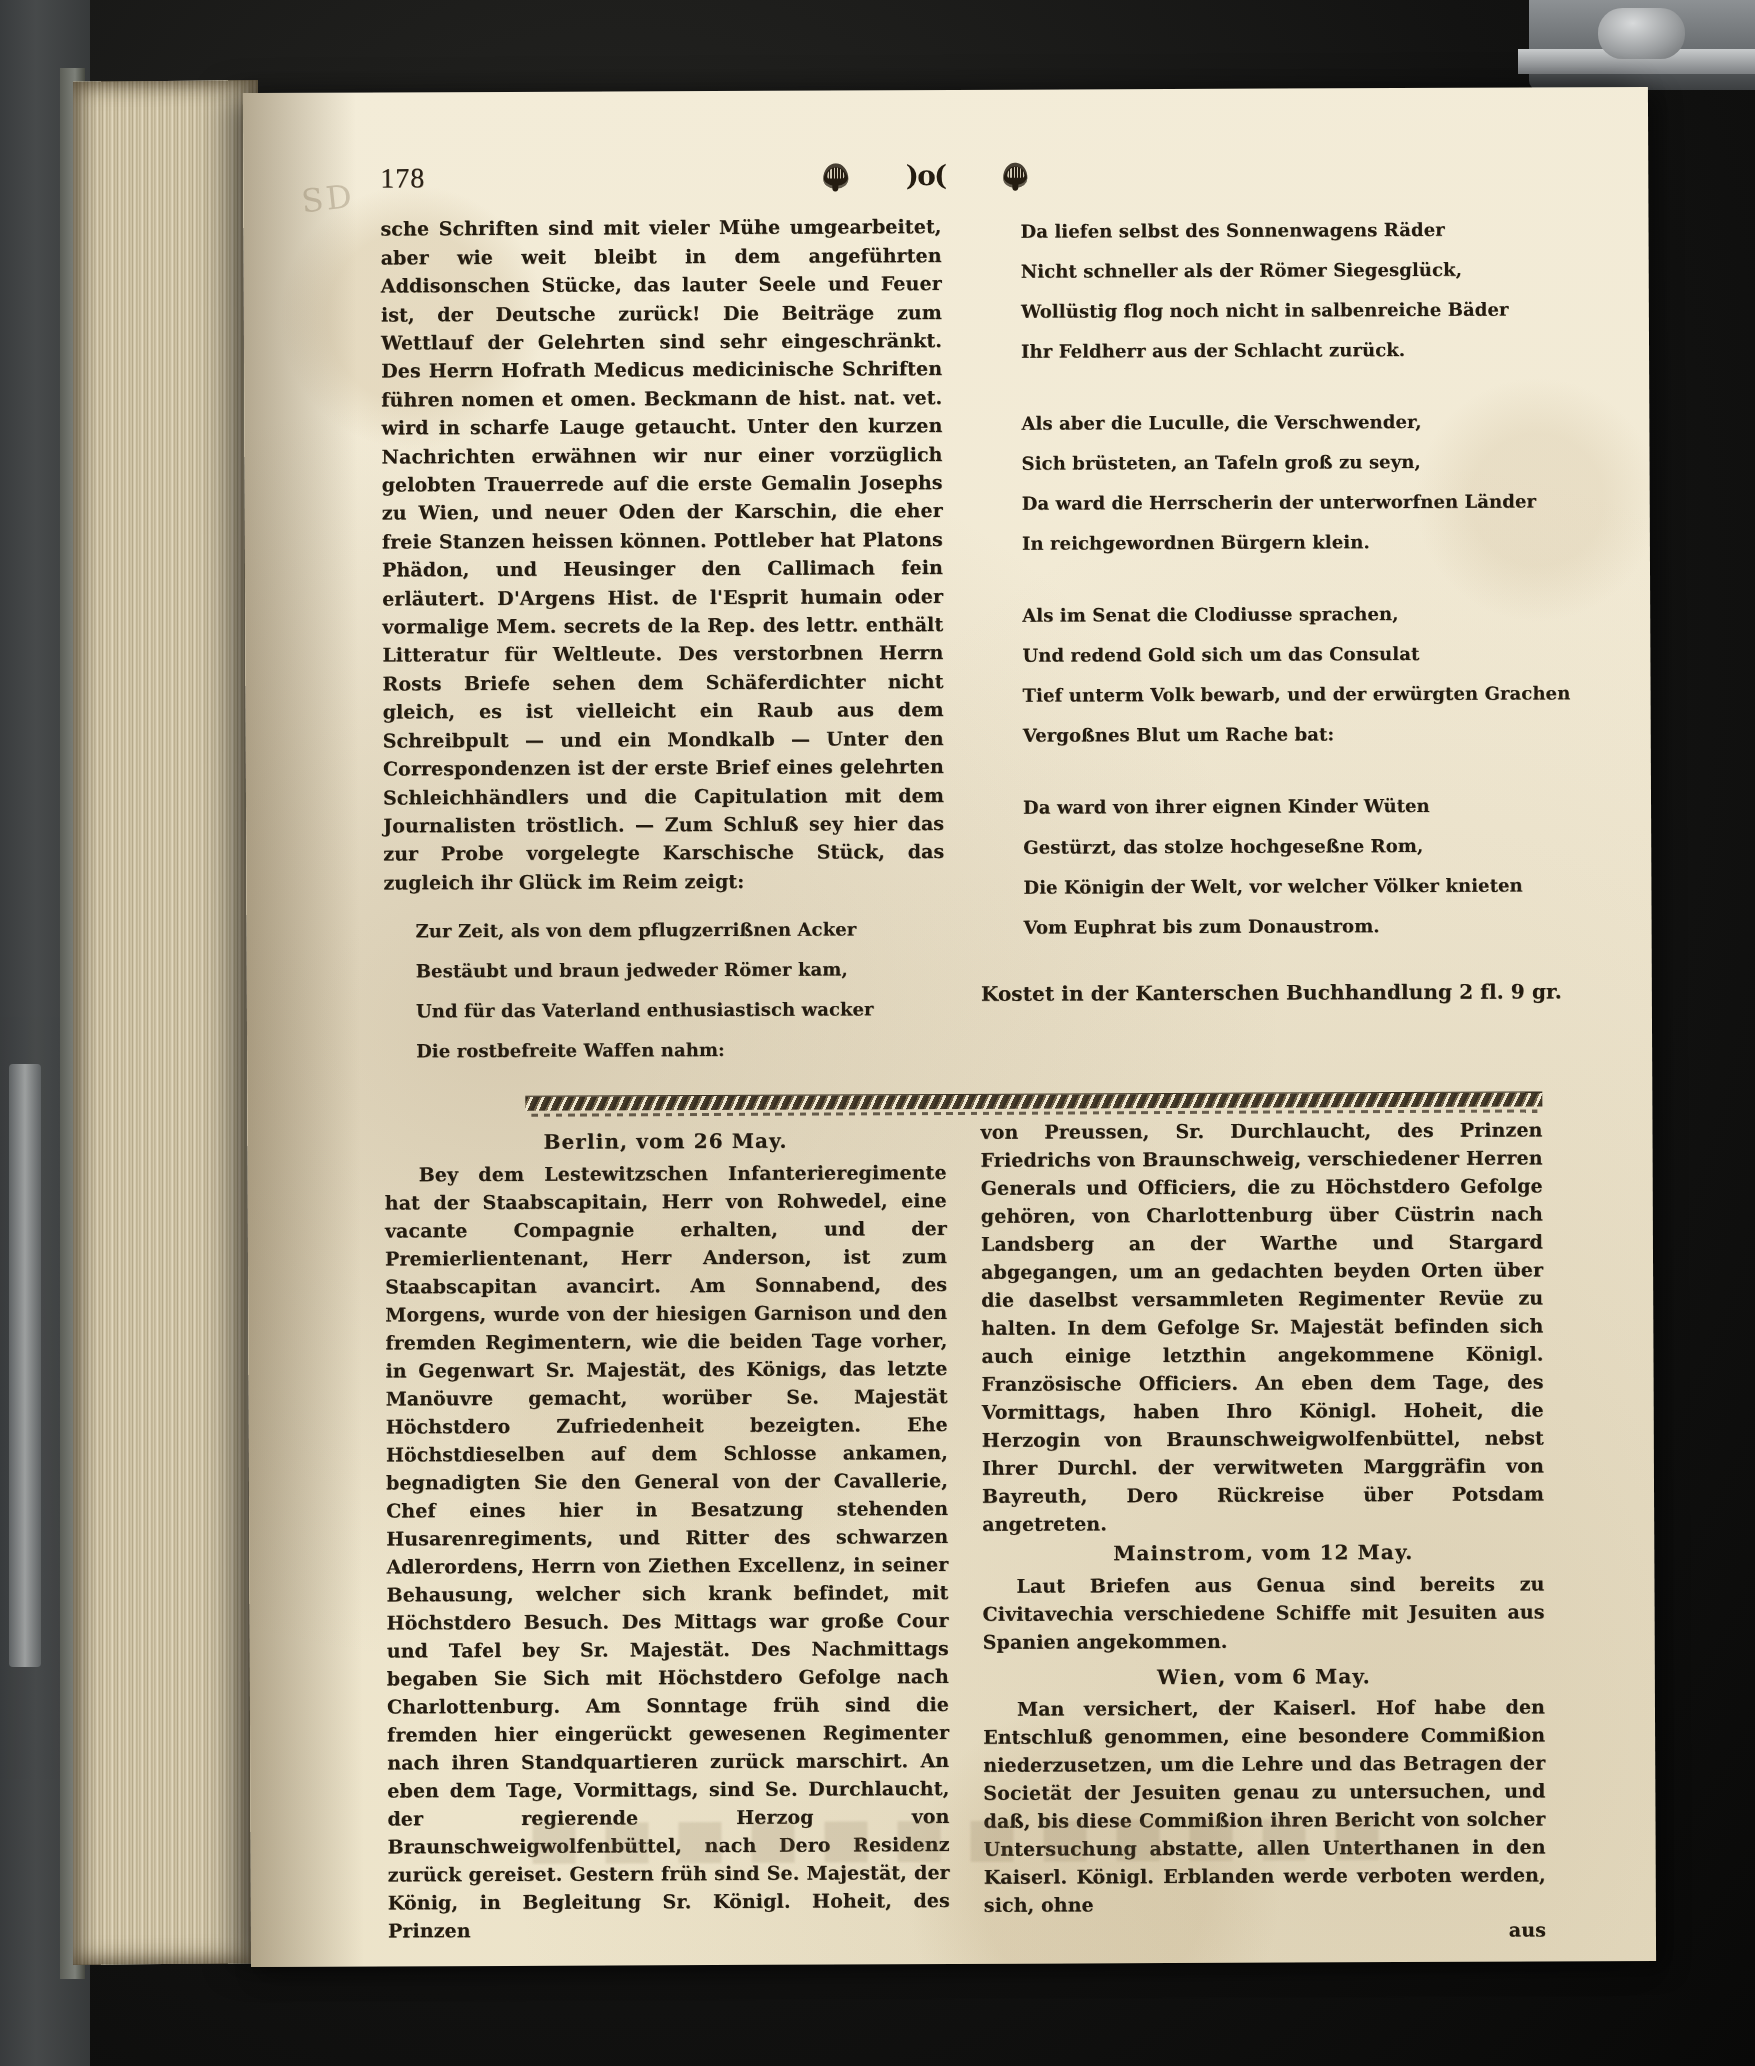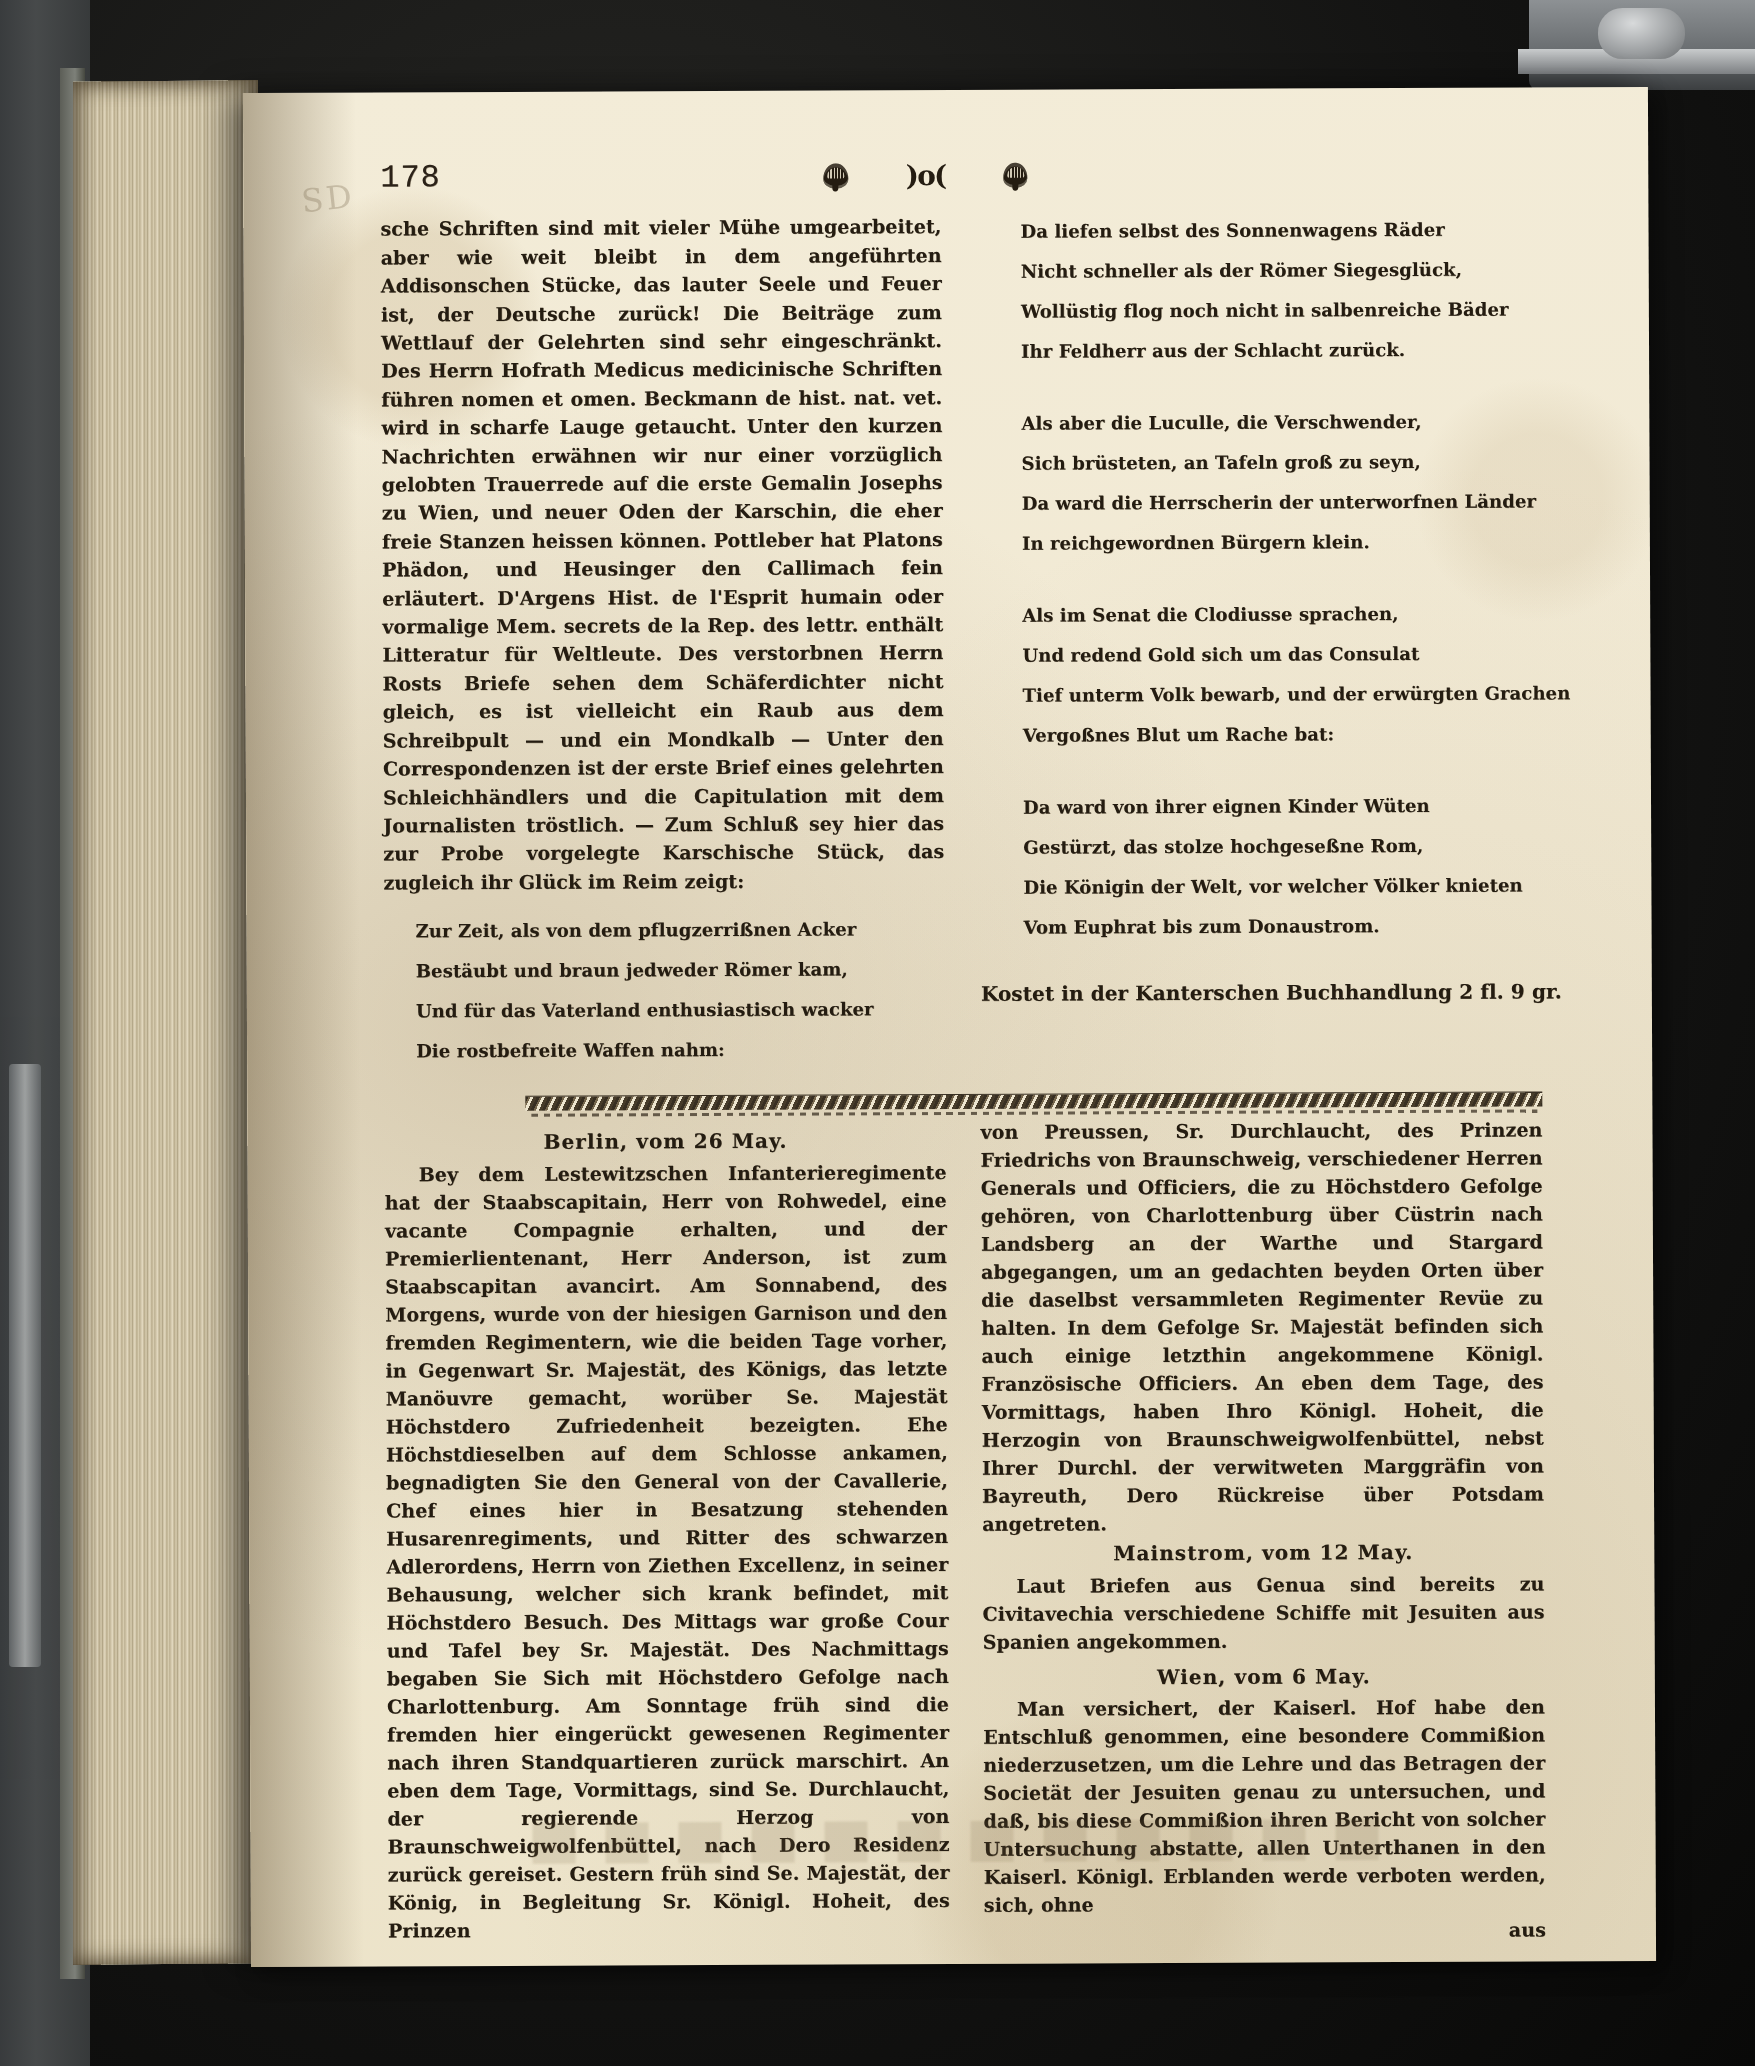--- a/index.html
+++ b/index.html
@@ -134,22 +134,22 @@
   }
 
   
   .runhead {
     position: relative;
     height: 55px;
     display: flex;
     align-items: center;
   }
   .folio {
-    font-family: Liberation Mono, monospace;
-    font-size: 32px;
+    font-family: Liberation Serif, serif;
+    font-size: 28px;
     color: #2b2218;
     letter-spacing: 0.9px;
     text-shadow: 0.5px 0.4px 0.6px rgba(60,44,22,.5);
   }
   .ornaments {
     position: absolute;
     left: 443px;
     display: flex;
     align-items: center;
     gap: 58px;

